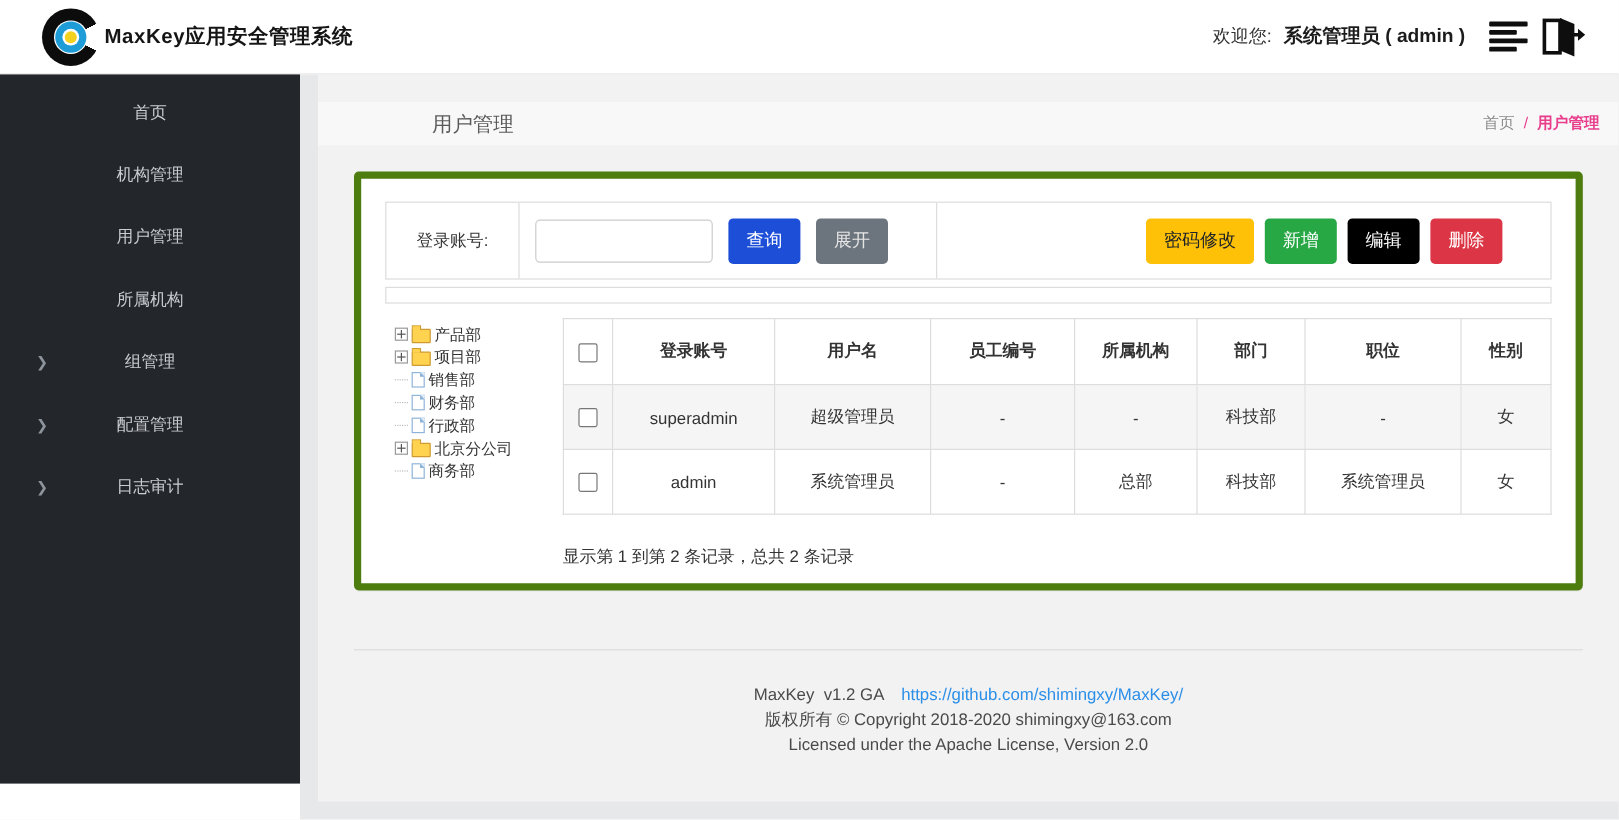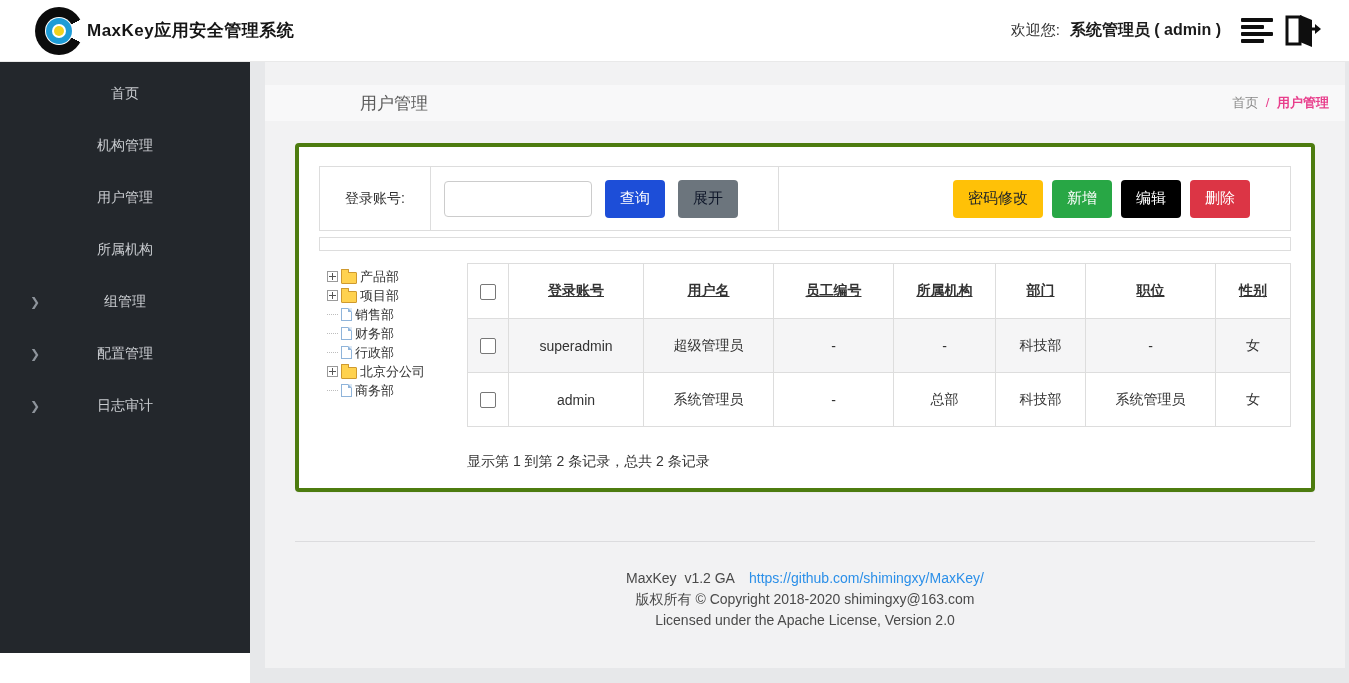--- a/index.html
+++ b/index.html
@@ -33,47 +33,47 @@
   .main { flex: 1; background: #e7e8ea; display: flex; flex-direction: column; }
   .pane { flex: 1; margin: 0 15px 15px 15px; background: #f2f2f3; overflow: hidden; }
   
   .titlebar { margin-top: 23px; height: 36px; background: #f8f8f9; display: flex; align-items: center; padding: 0 16px 0 95px; }
   .page-title { font-size: 17px; color: #5a5a5a; }
   .breadcrumb { margin-left: auto; font-size: 13px; }
   .bc-home { color: #8a8a8a; cursor: pointer; }
   .bc-sep { color: #e83e8c; margin: 0 4px; }
   .bc-current { color: #e83e8c; font-weight: bold; }
   
-  .card { margin: 22px 30px 0; height: 349px; background: #fff; border: 4px solid #4d7c0f; border-radius: 4px; padding: 19px 20px; box-shadow: 0 1px 1px rgba(0,0,0,.03); }
+  .card { margin: 22px 30px 0; height: 349px; background: #fff; border: 6px solid #4d7c0f; border-radius: 4px; padding: 19px 20px; box-shadow: 0 1px 1px rgba(0,0,0,.03); }
   .toolbar { display: flex; border: 1px solid #ddd; height: 65px; align-items: stretch; background: #fff; }
   .t-label { width: 111px; flex: none; border-right: 1px solid #ddd; display: flex; align-items: center; justify-content: center; font-size: 14px; color: #333; }
   .t-controls { width: 348px; flex: none; border-right: 1px solid #ddd; display: flex; align-items: center; padding-left: 13px; gap: 13px; }
   .search-input { width: 148px; height: 36px; border: 1px solid #ccc; border-radius: 4px; padding: 0 8px; font-size: 14px; font-family: inherit; }
   .btn { height: 38px; border: none; border-radius: 4px; font-size: 15px; padding: 0 15px; cursor: pointer; font-family: inherit; white-space: nowrap; }
   .btn-primary { background: #1d4ed8; color: #fff; }
-  .btn-secondary { background: #6c757d; color: #0f172a; }
+  .btn-secondary { background: #6c757d; color: #e5e5e5; }
   .t-actions { flex: 1; display: flex; align-items: center; justify-content: flex-end; gap: 9px; padding-right: 40px; }
   .adv-row { margin-top: 6px; height: 14px; border: 1px solid #ddd; background: #fff; }
   
   .content-row { display: flex; margin-top: 12px; }
   .tree { width: 148px; flex: none; padding: 4px 0 0 8px; }
   .tree-row { display: flex; align-items: center; height: 19px; gap: 3px; cursor: pointer; }
   .expander { width: 11px; height: 11px; flex: none; border: 1px solid #9a9a9a; background: #fff; position: relative; }
   .expander::before { content: ""; position: absolute; left: 1px; right: 1px; top: 4px; height: 1px; background: #555; }
   .expander::after  { content: ""; position: absolute; top: 1px; bottom: 1px; left: 4px; width: 1px; background: #555; }
   .connector { width: 11px; height: 1px; border-top: 1px dotted #bdbdbd; flex: none; }
   .icon-folder { width: 16px; height: 12px; background: #ffd24f; border: 1px solid #cf9a2f; border-radius: 1px; position: relative; flex: none; margin-top: 3px; }
   .icon-folder::before { content: ""; position: absolute; top: -4px; left: -1px; width: 6px; height: 3px; background: #ffd24f; border: 1px solid #cf9a2f; border-bottom: none; border-radius: 1px 1px 0 0; }
   .icon-file { width: 11px; height: 13px; background: #fff; border: 1px solid #8fb4da; position: relative; flex: none; }
   .icon-file::after { content: ""; position: absolute; top: -1px; right: -1px; width: 0; height: 0; border-top: 4px solid #dce9f6; border-left: 4px solid #8fb4da; }
   .tree-label { font-size: 13px; color: #333; white-space: nowrap; }
   .grid { flex: 1; }
   table { width: 100%; border-collapse: collapse; table-layout: fixed; }
   th, td { border: 1px solid #ddd; text-align: center; font-size: 14px; color: #333; overflow: hidden; }
-  th { height: 55px; font-weight: bold; background: #fff; text-decoration: underline; }
+  th { height: 55px; font-weight: bold; background: #fff; }
   td { height: 54px; background: #fff; }
   tr.striped td { background: #f5f5f6; }
   col.c-cb { width: 41px; }  col.c-1 { width: 135px; } col.c-2 { width: 130px; }
   col.c-3 { width: 120px; }  col.c-4 { width: 102px; } col.c-5 { width: 90px; }
   col.c-6 { width: 130px; }  col.c-7 { width: 75px; }
   input.cb { appearance: none; -webkit-appearance: none; width: 16px; height: 16px; border: 1px solid #777; border-radius: 2px; background: #fff; margin: 0; vertical-align: middle; cursor: pointer; }
   .summary { margin-top: 26px; font-size: 14px; color: #333; }
   
   .footer-sep { margin: 49px 30px 0; border: none; border-top: 1px solid #dcdcde; }
   .footer { margin-top: 26px; text-align: center; font-size: 14px; color: #4a4a4a; line-height: 21px; }

